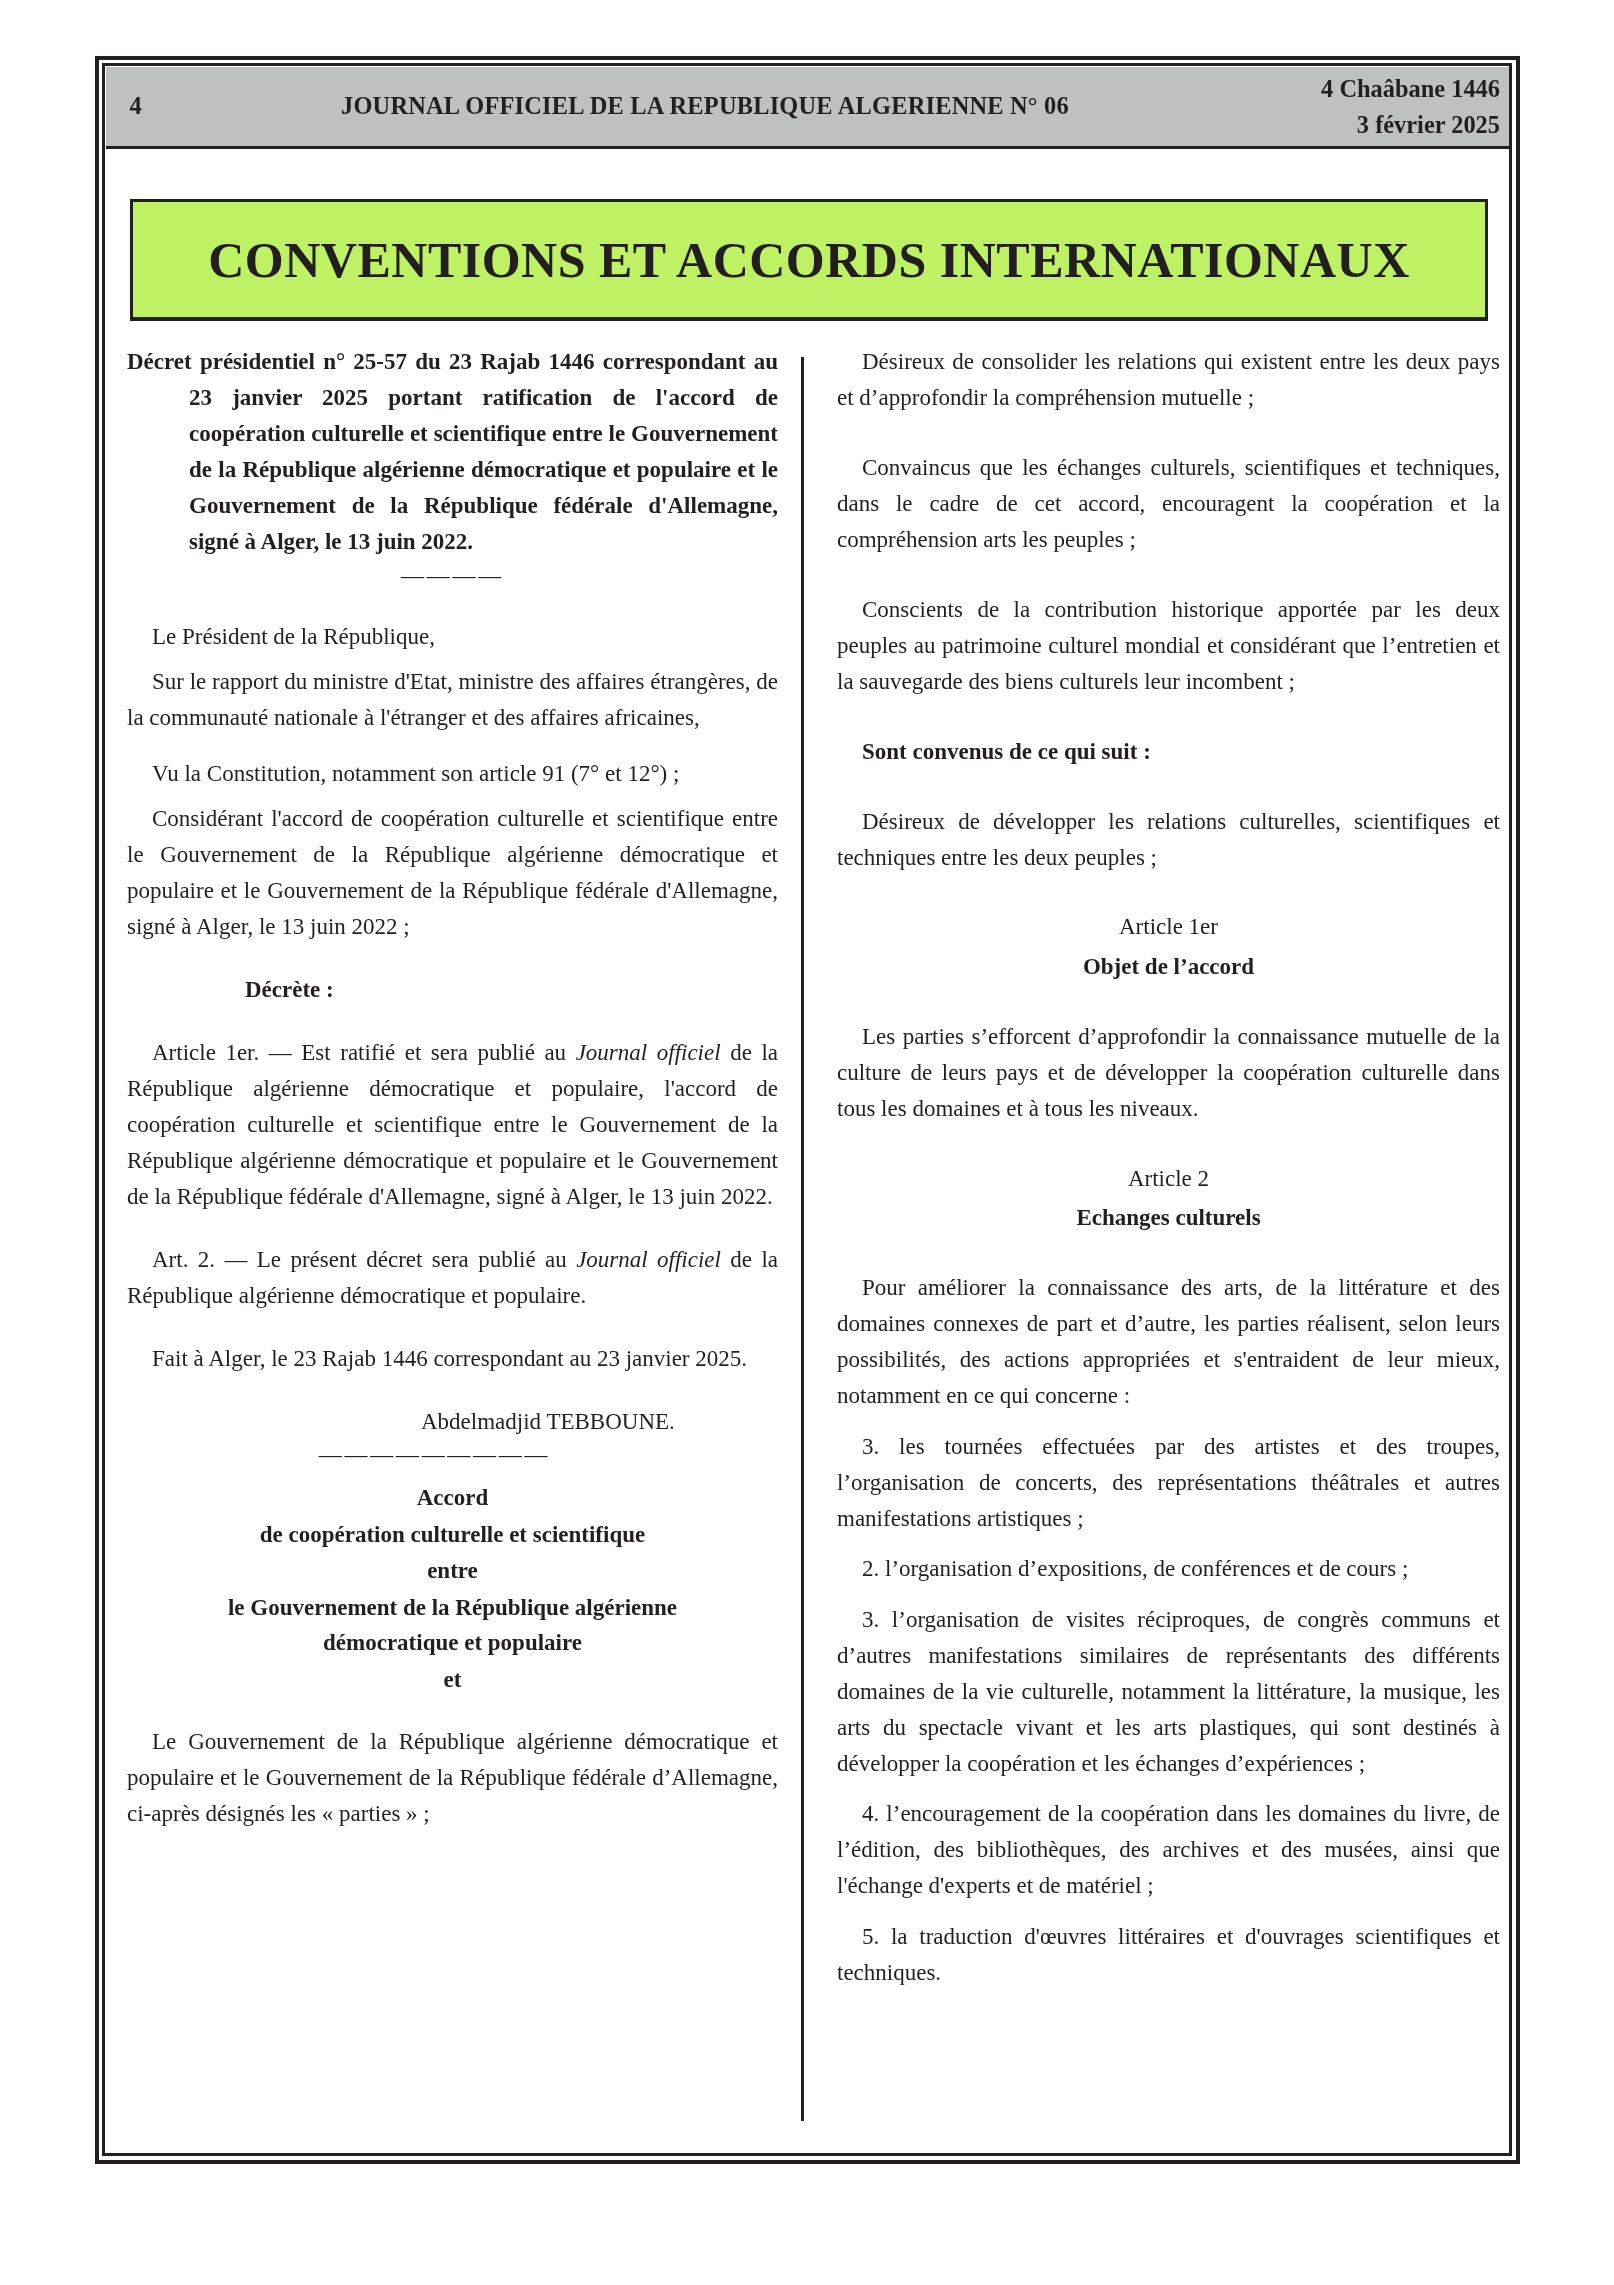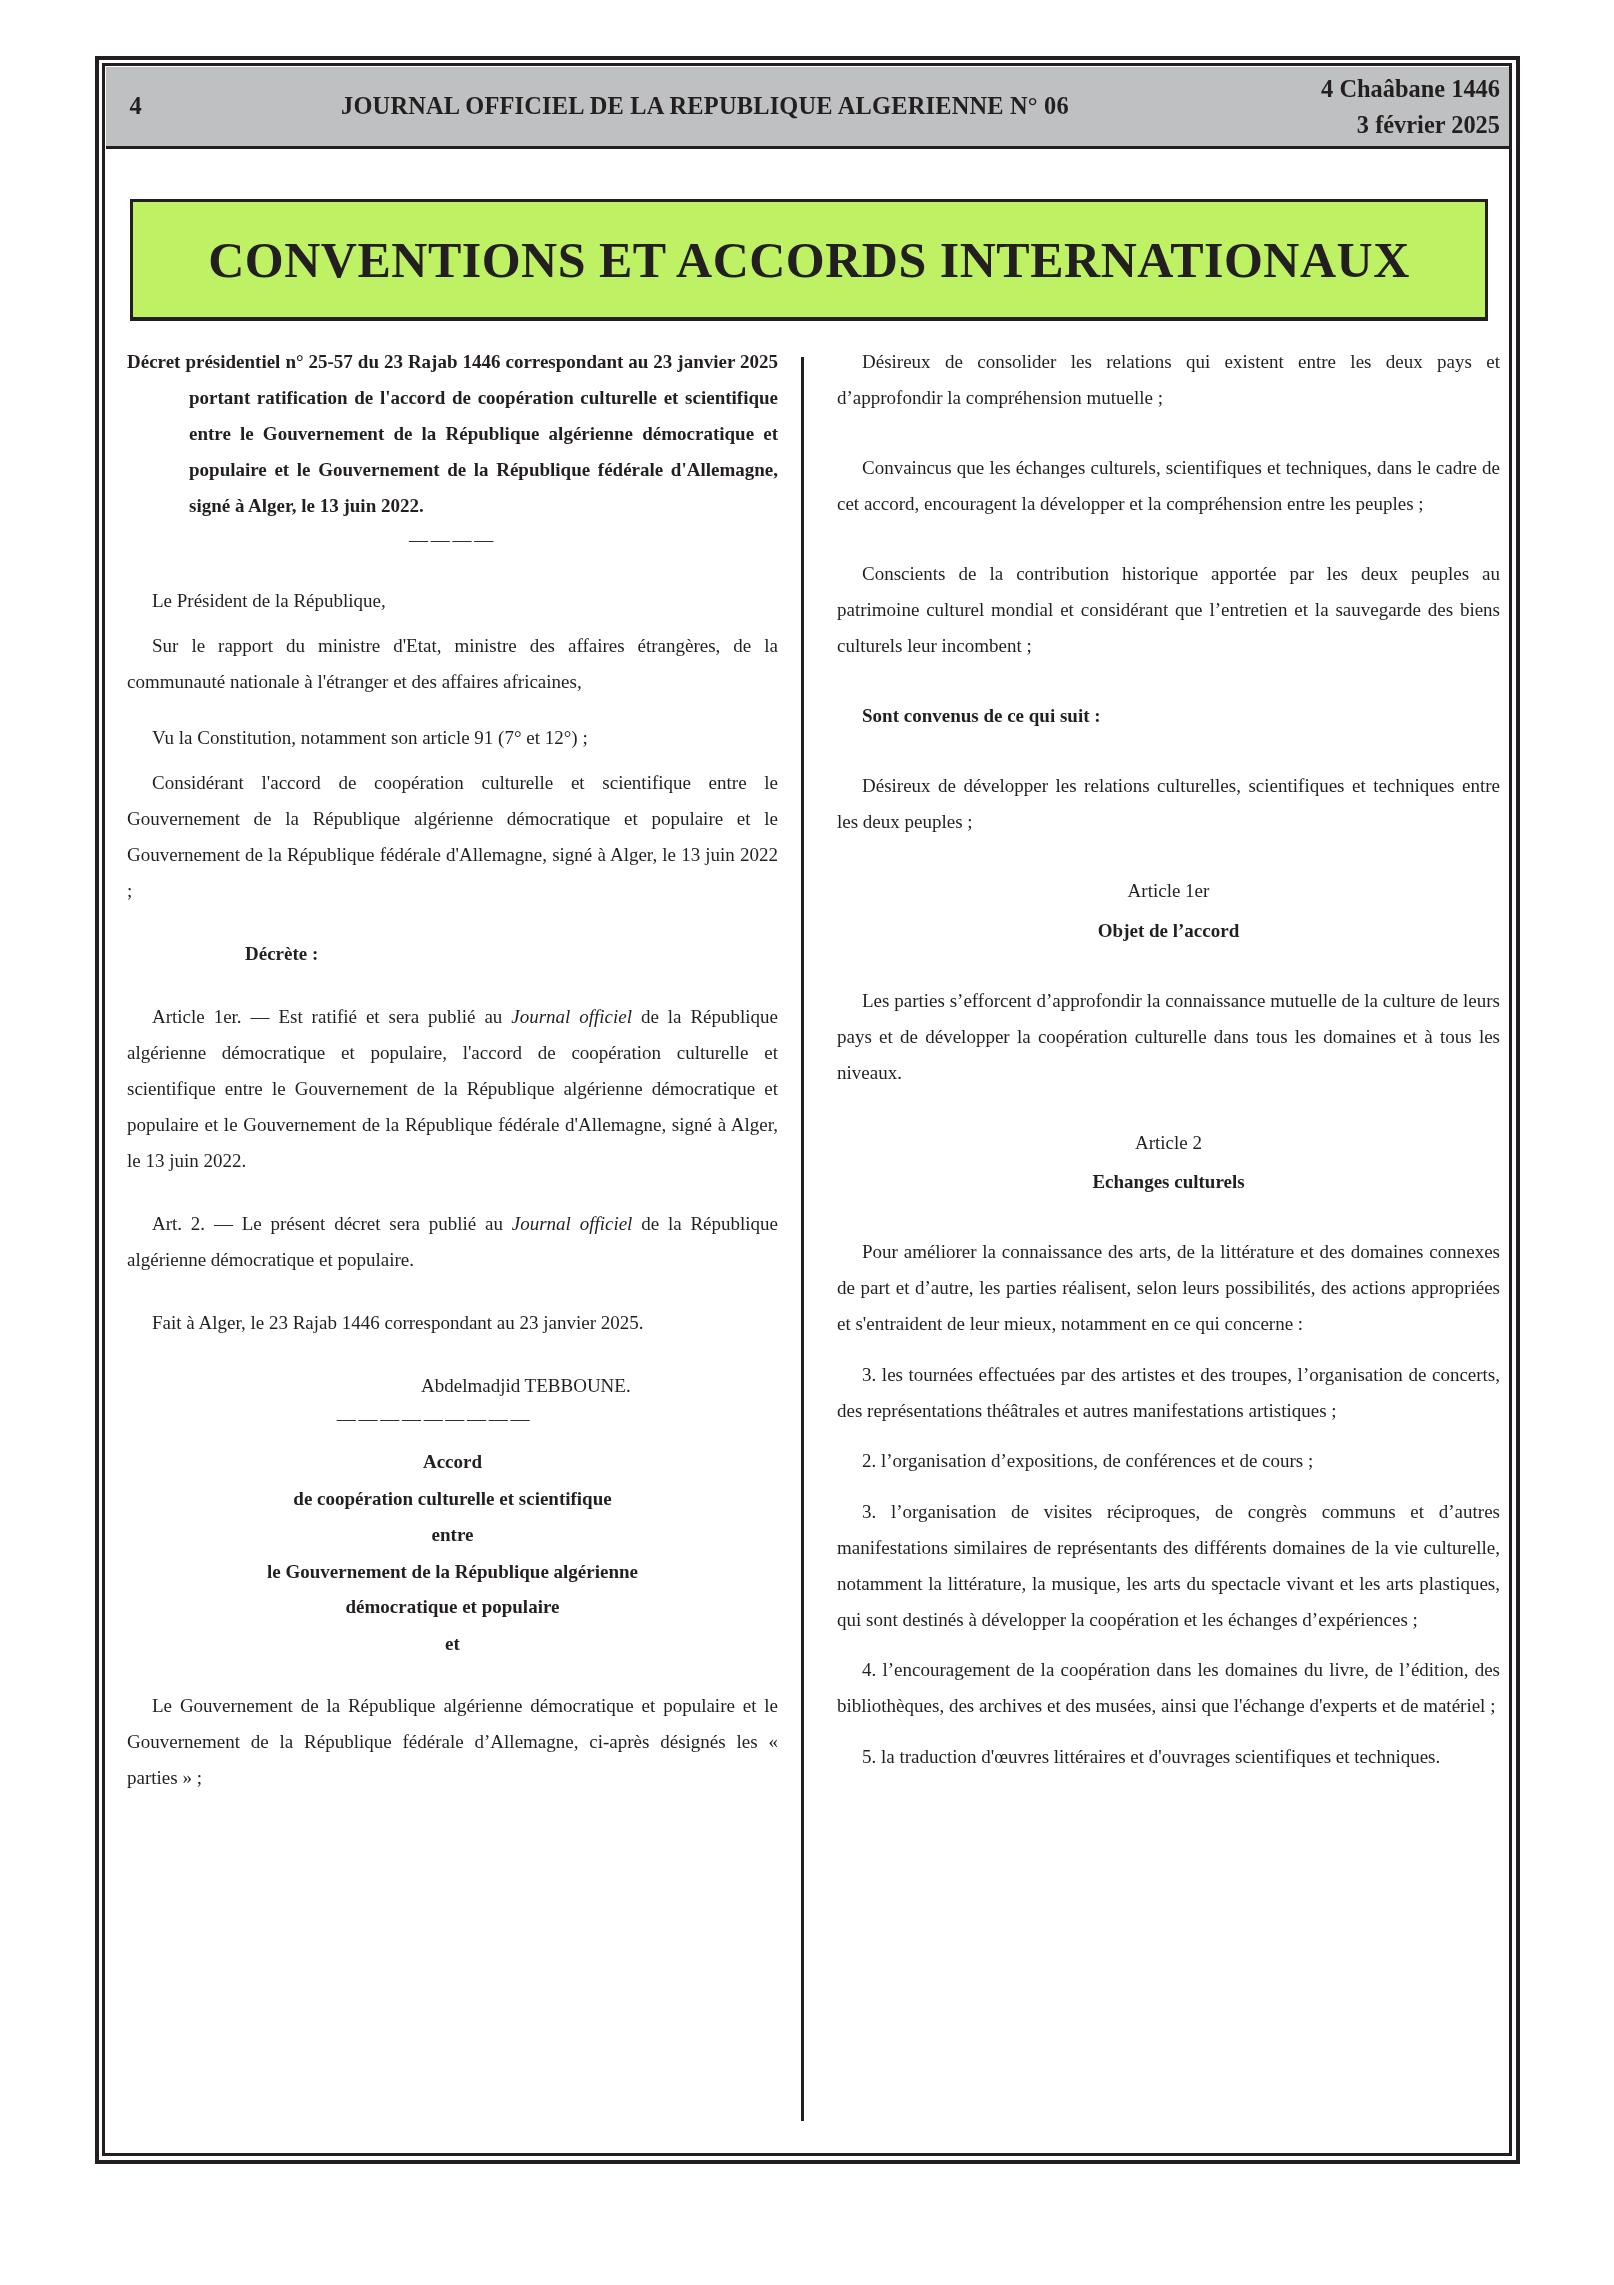--- a/index.html
+++ b/index.html
@@ -11,21 +11,21 @@
            border:3.6px solid #231f20; box-sizing:border-box; }
   .header-band { position:absolute; left:106px; top:67px; width:1403px; height:82px;
                  background:#bfc0c2; border-bottom:3.6px solid #231f20; box-sizing:border-box; }
   .hdr-page { position:absolute; left:23.5px; top:25px; font-size:24.4px; font-weight:bold; }
   .hdr-title { position:absolute; left:235px; top:25px; font-size:24.4px; font-weight:bold; letter-spacing:0.2px; }
   .hdr-date { position:absolute; right:9px; top:3.6px; text-align:right; font-size:24.4px; font-weight:bold; line-height:36px; }
   .title-box { position:absolute; left:130px; top:199px; width:1358px; height:122px;
                background:#bef264; border:3.6px solid #231f20; border-bottom-width:4.5px; box-sizing:border-box;
                display:flex; align-items:center; justify-content:center; }
   .title-box span { font-size:50px; font-weight:bold; letter-spacing:0.5px; }
-  .col { position:absolute; font-size:19px; line-height:36px; text-align:justify; }
+  .col { position:absolute; font-size:23px; line-height:36px; text-align:justify; }
   .col-left { left:127px; top:344px; width:651px; }
   .col-right { left:837px; top:344px; width:663px; }
   .divider { position:absolute; left:801px; top:357px; width:2.7px; height:1764px; background:#231f20; }
   p { margin:0; }
   .ind { text-indent:25px; }
   .hang { font-weight:bold; padding-left:62px; text-indent:-62px; line-height:36px; }
   .center { text-align:center; }
   .bold { font-weight:bold; }
   .dash { text-align:center; letter-spacing:2.7px; }
   .sig { padding-left:294px; }
@@ -71,21 +71,21 @@
     <p>démocratique et populaire</p>
     <p style="margin-top:1.8px;">et</p>
   </div>
   <p class="ind" style="margin-top:27px;">Le Gouvernement de la République algérienne démocratique et populaire et le Gouvernement de la République fédérale d’Allemagne, ci-après désignés les « parties » ;</p>
 </div>
 
 <div class="divider"></div>
 
 <div class="col col-right">
   <p class="ind">Désireux de consolider les relations qui existent entre les deux pays et d’approfondir la compréhension mutuelle ;</p>
-  <p class="ind" style="margin-top:34px;">Convaincus que les échanges culturels, scientifiques et techniques, dans le cadre de cet accord, encouragent la développer et la compréhension entre les peuples ;</p>
+  <p class="ind" style="margin-top:34px;">Convaincus que les échanges culturels, scientifiques et techniques, dans le cadre de cet accord, encouragent la coopération et la compréhension arts les peuples ;</p>
   <p class="ind" style="margin-top:34px;">Conscients de la contribution historique apportée par les deux peuples au patrimoine culturel mondial et considérant que l’entretien et la sauvegarde des biens culturels leur incombent ;</p>
   <p class="ind bold" style="margin-top:34px;">Sont convenus de ce qui suit :</p>
   <p class="ind" style="margin-top:34px;">Désireux de développer les relations culturelles, scientifiques et techniques entre les deux peuples ;</p>
   <p class="center" style="margin-top:33px;">Article 1er</p>
   <p class="center bold" style="margin-top:3.6px;">Objet de l’accord</p>
   <p class="ind" style="margin-top:34px;">Les parties s’efforcent d’approfondir la connaissance mutuelle de la culture de leurs pays et de développer la coopération culturelle dans tous les domaines et à tous les niveaux.</p>
   <p class="center" style="margin-top:34px;">Article 2</p>
   <p class="center bold" style="margin-top:3.6px;">Echanges culturels</p>
   <p class="ind" style="margin-top:34px;">Pour améliorer la connaissance des arts, de la littérature et des domaines connexes de part et d’autre, les parties réalisent, selon leurs possibilités, des actions appropriées et s'entraident de leur mieux, notamment en ce qui concerne :</p>
   <p class="ind" style="margin-top:14.5px;">3. les tournées effectuées par des artistes et des troupes, l’organisation de concerts, des représentations théâtrales et autres manifestations artistiques ;</p>

